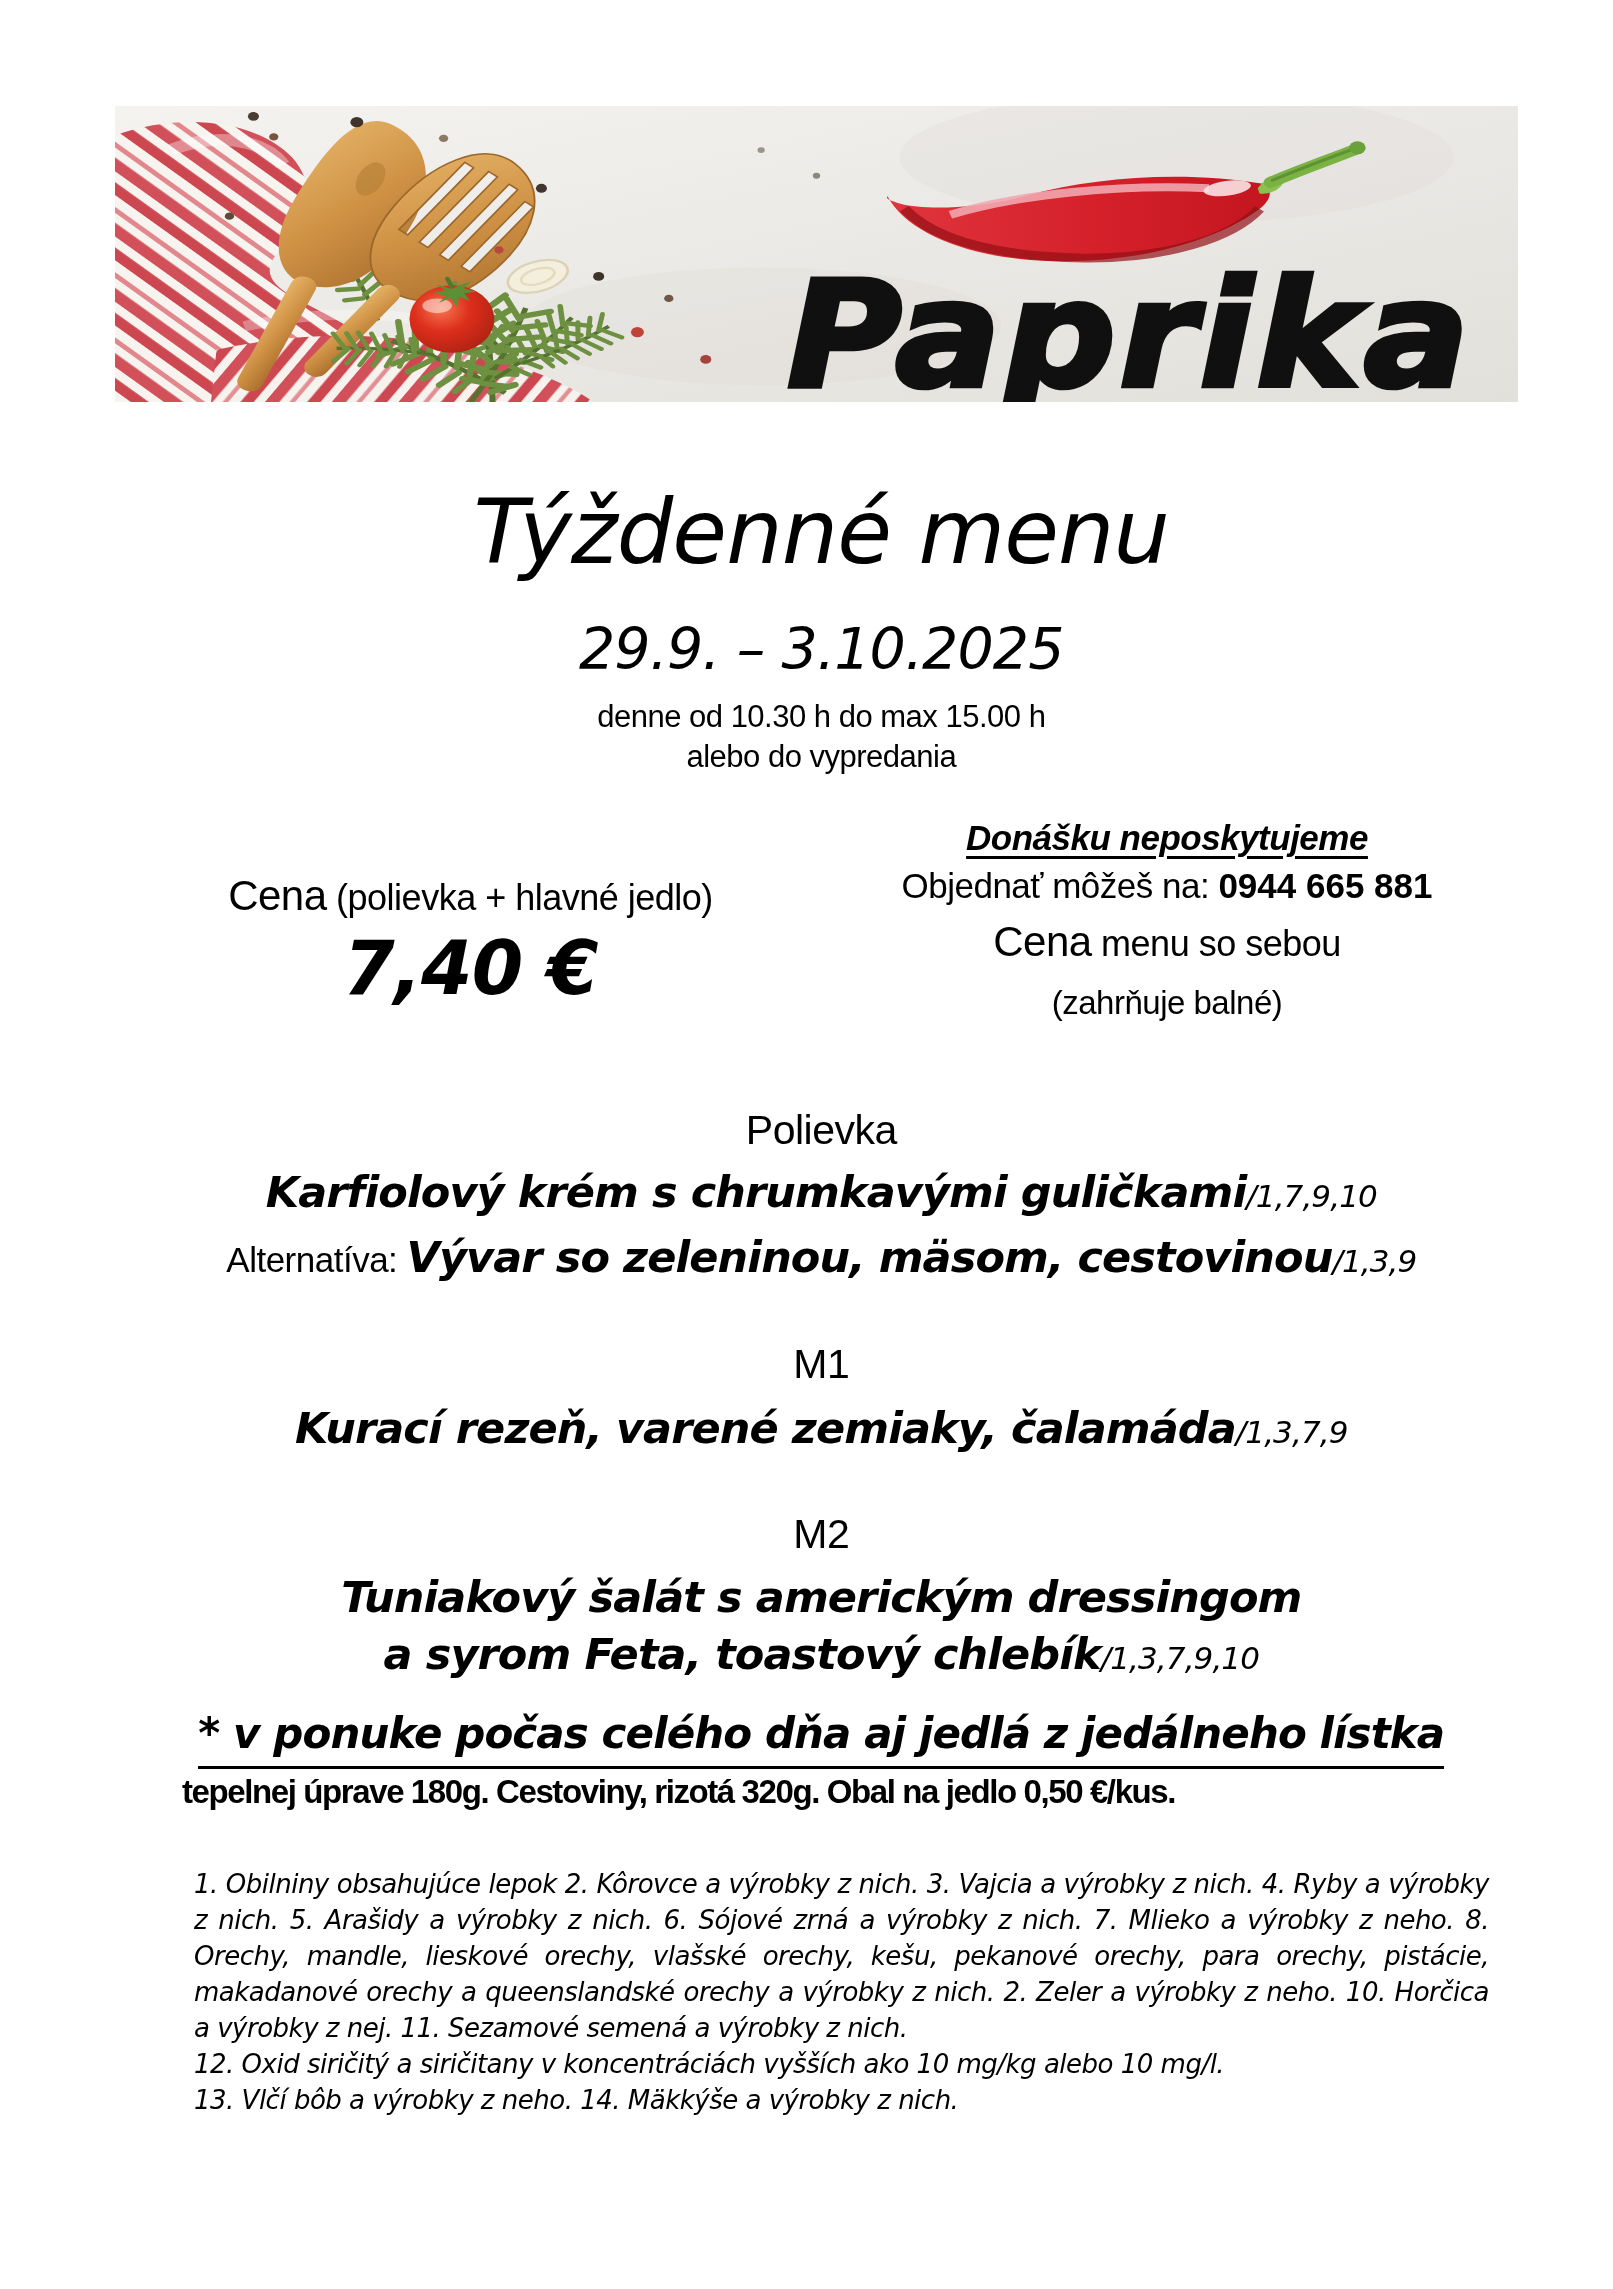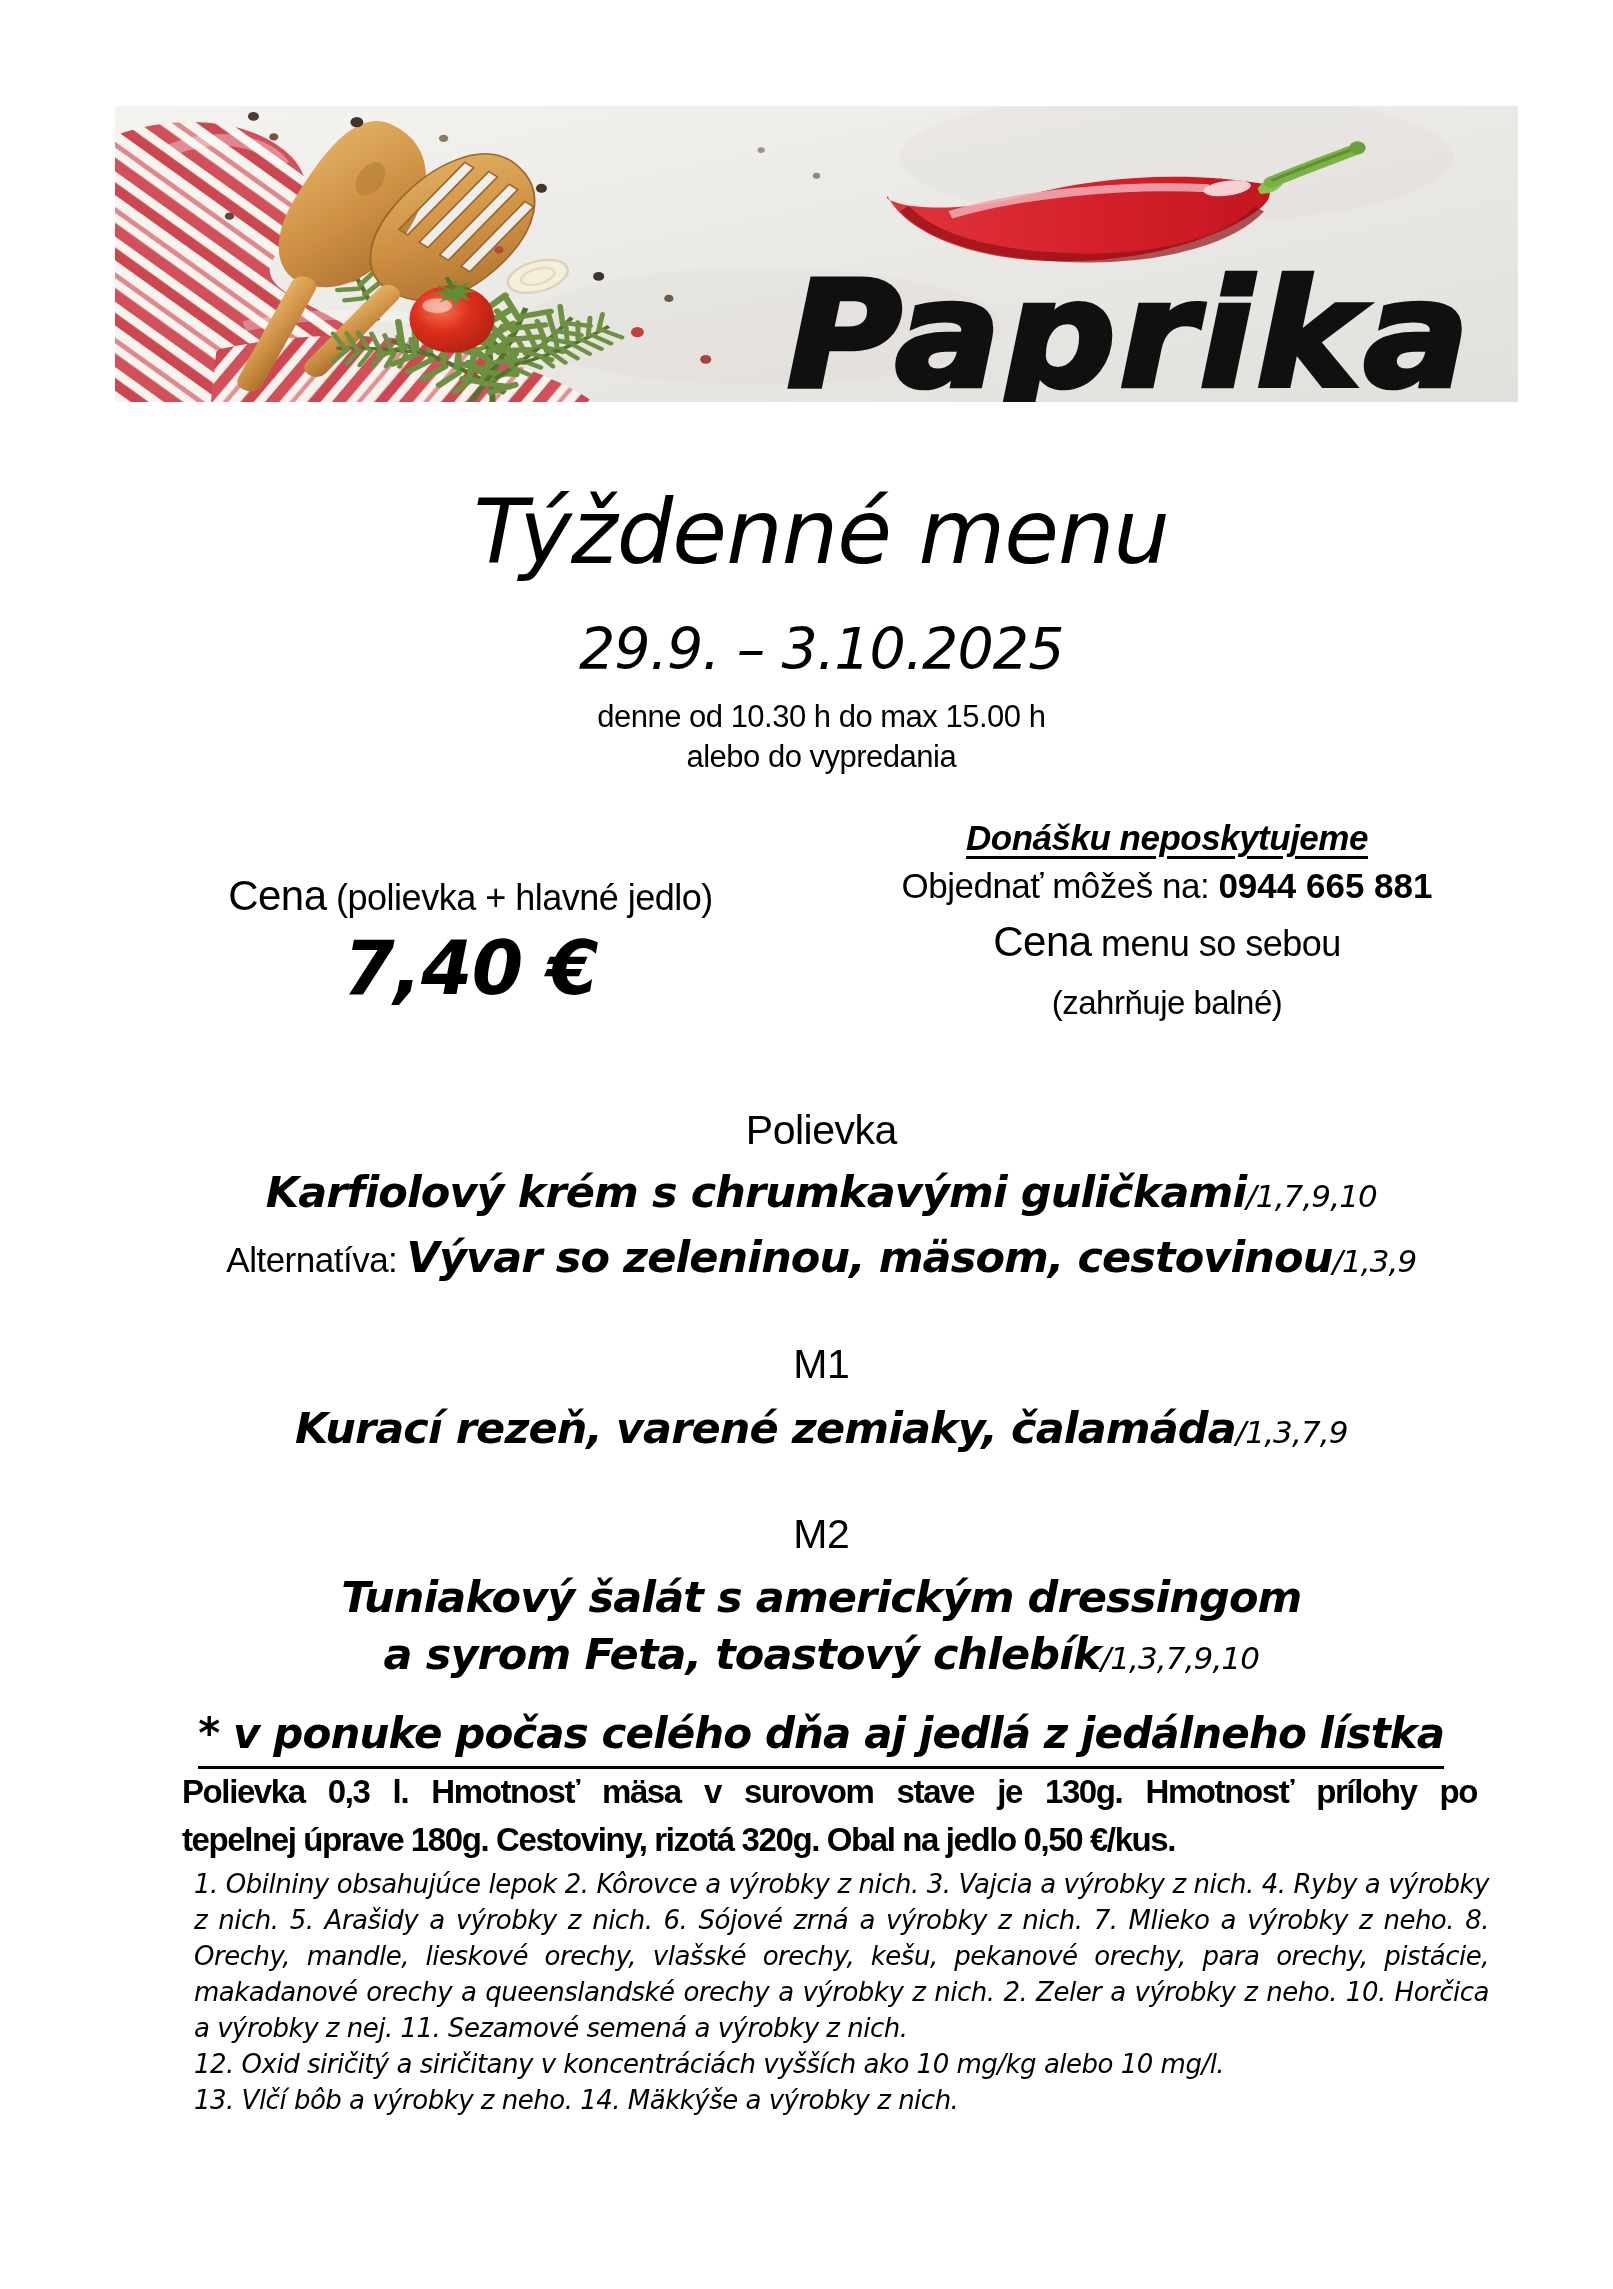--- a/index.html
+++ b/index.html
@@ -249,21 +249,20 @@
         <span>a syrom Feta, toastový chlebík</span><span class="alg">/1,3,7,9,10</span>
       </div>
     </div>
   </div>
 
   <div id="footnote" class="center hand">
     <span>* v ponuke počas celého dňa aj jedlá z jedálneho lístka</span>
   </div>
 
   <div id="info" class="sans">
-    <div class="just">Polievka 0,3 l. Hmotnosť mäsa v surovom stave je 130g. Hmotnosť prílohy po</div>
     <div>tepelnej úprave 180g. Cestoviny, rizotá 320g. Obal na jedlo 0,50 €/kus.</div>
   </div>
 
   <div id="allergens" class="hand">
     <div class="just">1. Obilniny obsahujúce lepok 2. Kôrovce a výrobky z nich. 3. Vajcia a výrobky z nich. 4. Ryby a výrobky</div>
     <div class="just">z nich. 5. Arašidy a výrobky z nich. 6. Sójové zrná a výrobky z nich. 7. Mlieko a výrobky z neho. 8.</div>
     <div class="just">Orechy, mandle, lieskové orechy, vlašské orechy, kešu, pekanové orechy, para orechy, pistácie,</div>
     <div class="just">makadanové orechy a queenslandské orechy a výrobky z nich. 2. Zeler a výrobky z neho. 10. Horčica</div>
     <div>a výrobky z nej. 11. Sezamové semená a výrobky z nich.</div>
     <div>12. Oxid siričitý a siričitany v koncentráciách vyšších ako 10 mg/kg alebo 10 mg/l.</div>

